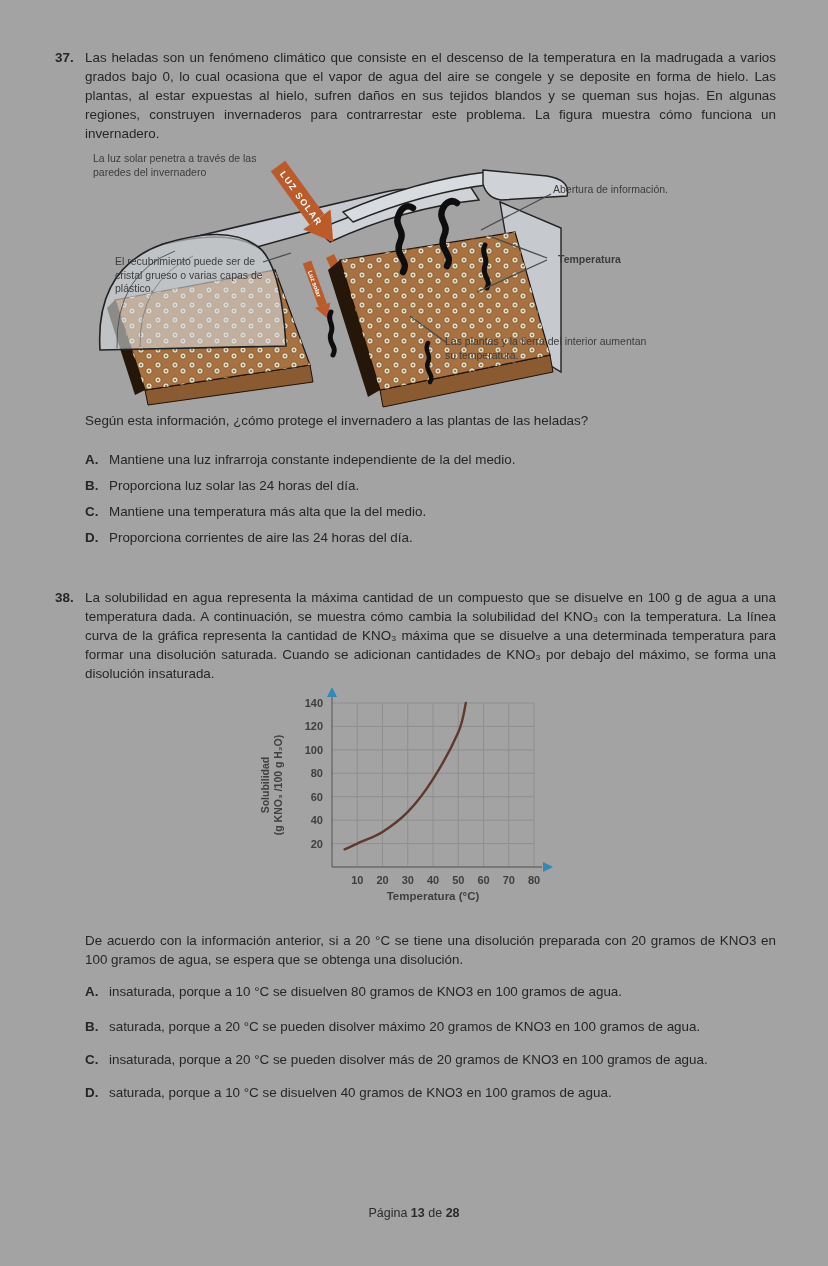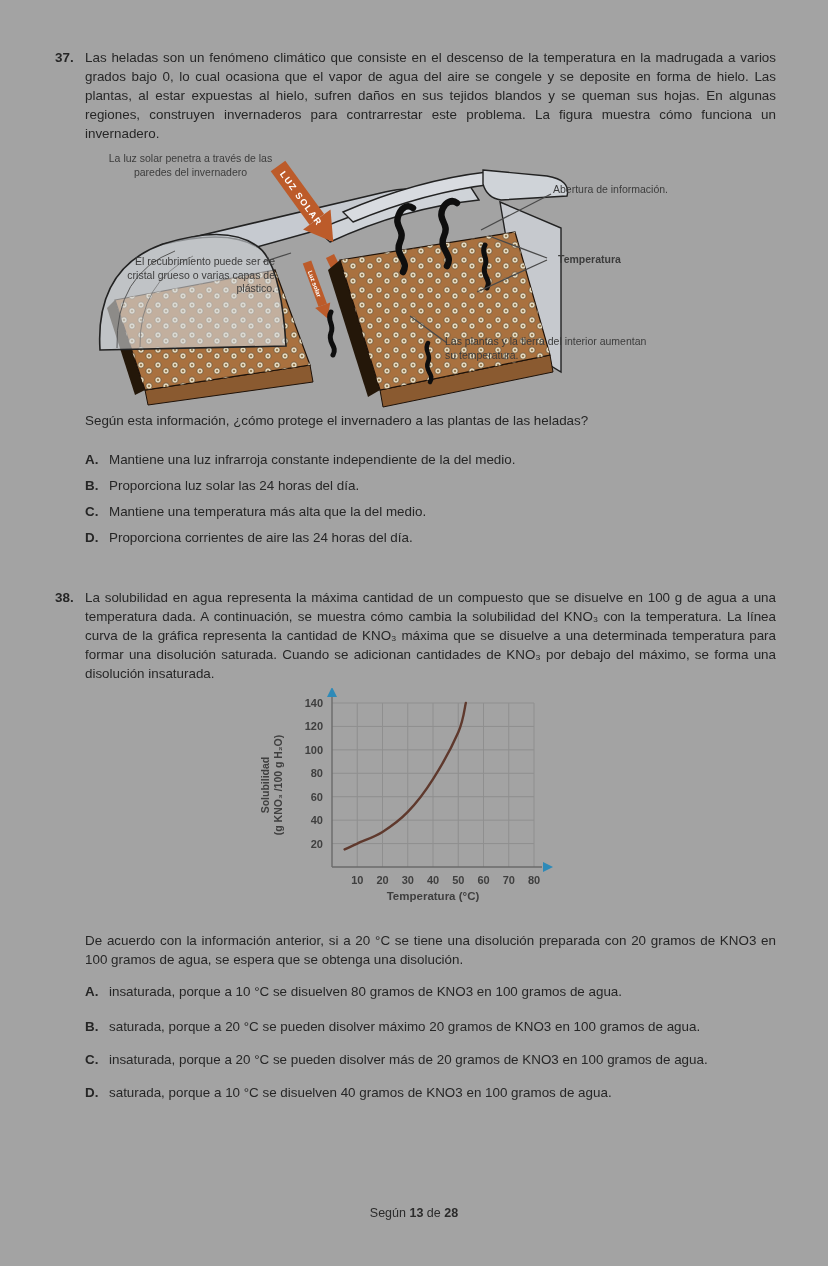--- a/index.html
+++ b/index.html
@@ -99,23 +99,23 @@
 
       <g stroke="#4a4a4a" stroke-width="1.3">
         <line x1="466" y1="44" x2="396" y2="80"></line>
         <line x1="462" y1="108" x2="404" y2="86"></line>
         <line x1="462" y1="110" x2="392" y2="142"></line>
         <line x1="362" y1="193" x2="325" y2="166"></line>
         <line x1="178" y1="112" x2="206" y2="103"></line>
       </g>
     </svg>
 
-    <div class="fig-label" style="left:8px;top:2px;width:195px;text-align:center;">La luz solar penetra a través de las paredes del invernadero</div>
+    <div class="fig-label" style="left:8px;top:2px;width:195px;">La luz solar penetra a través de las paredes del invernadero</div>
     <div class="fig-label" style="left:468px;top:33px;width:165px;">Abertura de información.</div>
-    <div class="fig-label" style="left:30px;top:105px;width:160px;text-align:right;">El recubrimiento puede ser de cristal grueso o varias capas de plástico.</div>
+    <div class="fig-label" style="left:30px;top:105px;width:160px;">El recubrimiento puede ser de cristal grueso o varias capas de plástico.</div>
     <div class="fig-label" style="left:473px;top:103px;width:218px;">
       <b style="display:block;">Temperatura</b>
     </div>
     <div class="fig-label" style="left:360px;top:185px;width:205px;">Las plantas y la tierra del interior aumentan su temperatura.</div>
   </div>
 
   <div class="qlead" style="top:411px;">Según esta información, ¿cómo protege el invernadero a las plantas de las heladas?</div>
 
   <div class="opt" style="top:451px;">
     <span class="letter">A.</span>
@@ -193,19 +193,19 @@
   <div class="opt" style="top:1051px;">
     <span class="letter">C.</span>
     <span class="otext">insaturada, porque a 20 °C se pueden disolver más de 20 gramos de KNO3 en 100 gramos de agua.</span>
   </div>
   <div class="opt" style="top:1084px;">
     <span class="letter">D.</span>
     <span class="otext">saturada, porque a 10 °C se disuelven 40 gramos de KNO3 en 100 gramos de agua.</span>
   </div>
 
   <div class="footer">
-    <span>Según</span>
+    <span>Página</span>
     <b>13</b>
     <span>de</span>
     <b>28</b>
   </div>
 
 </div>
 
 </body></html>

